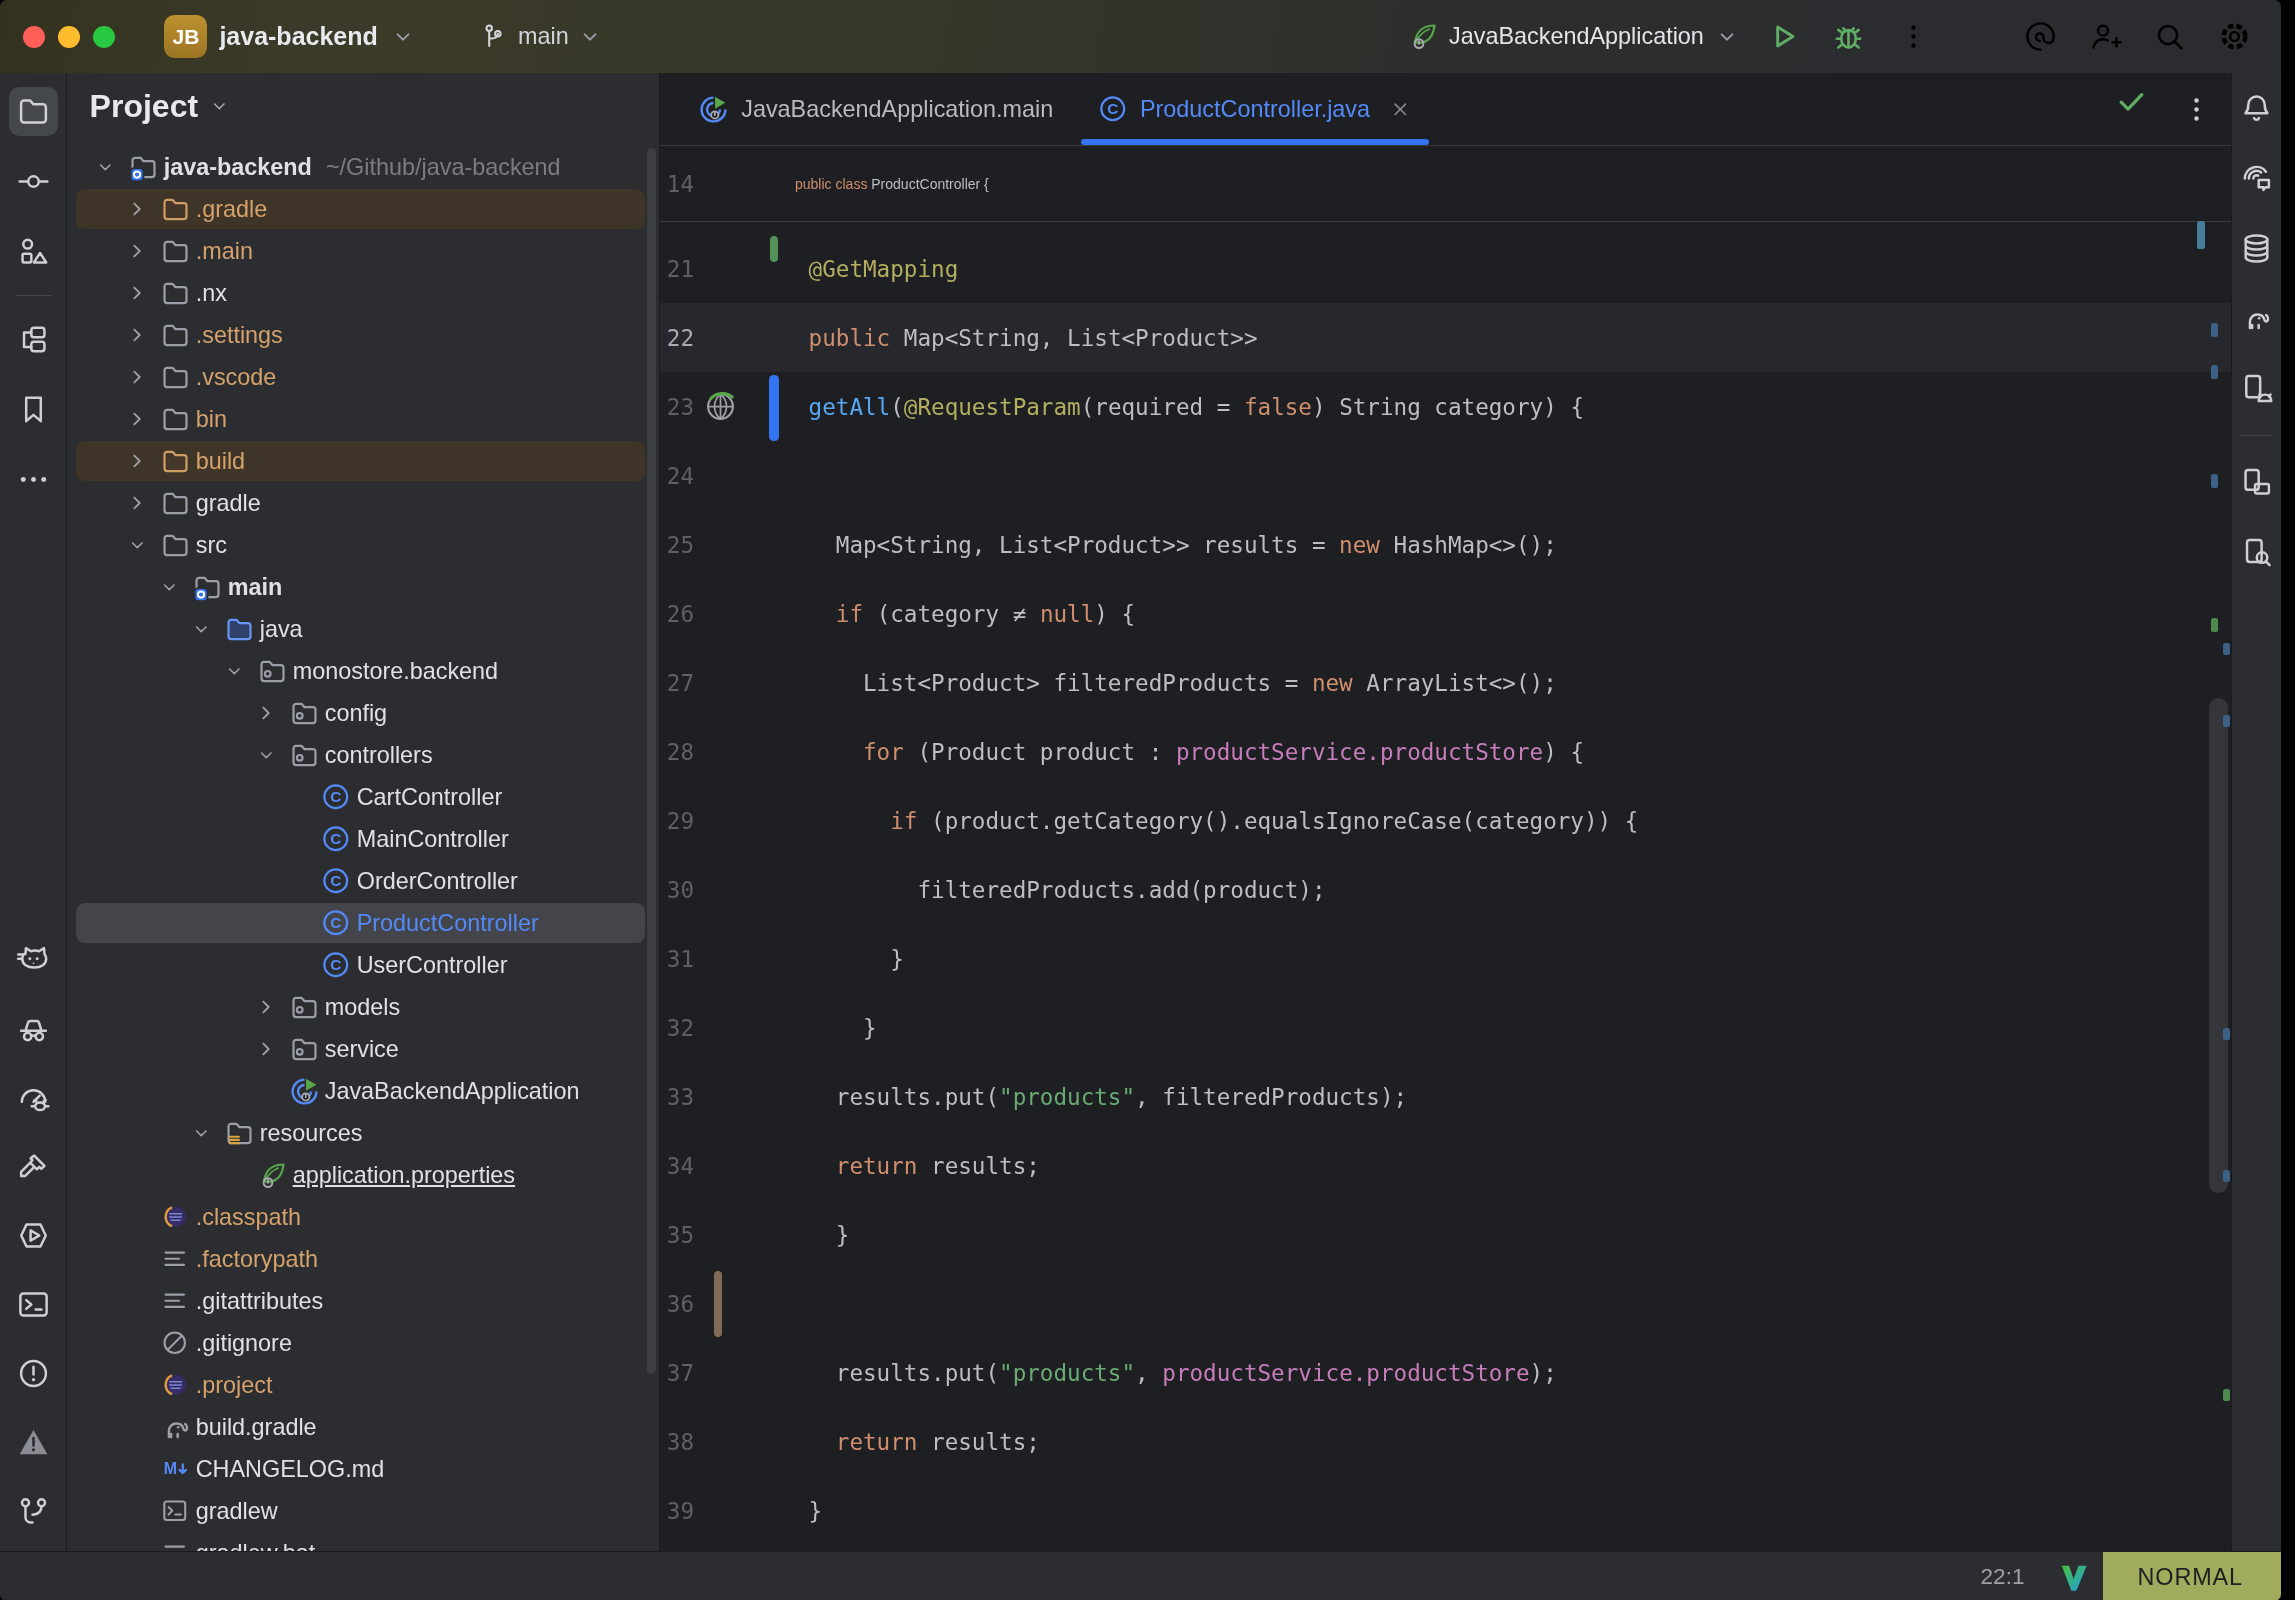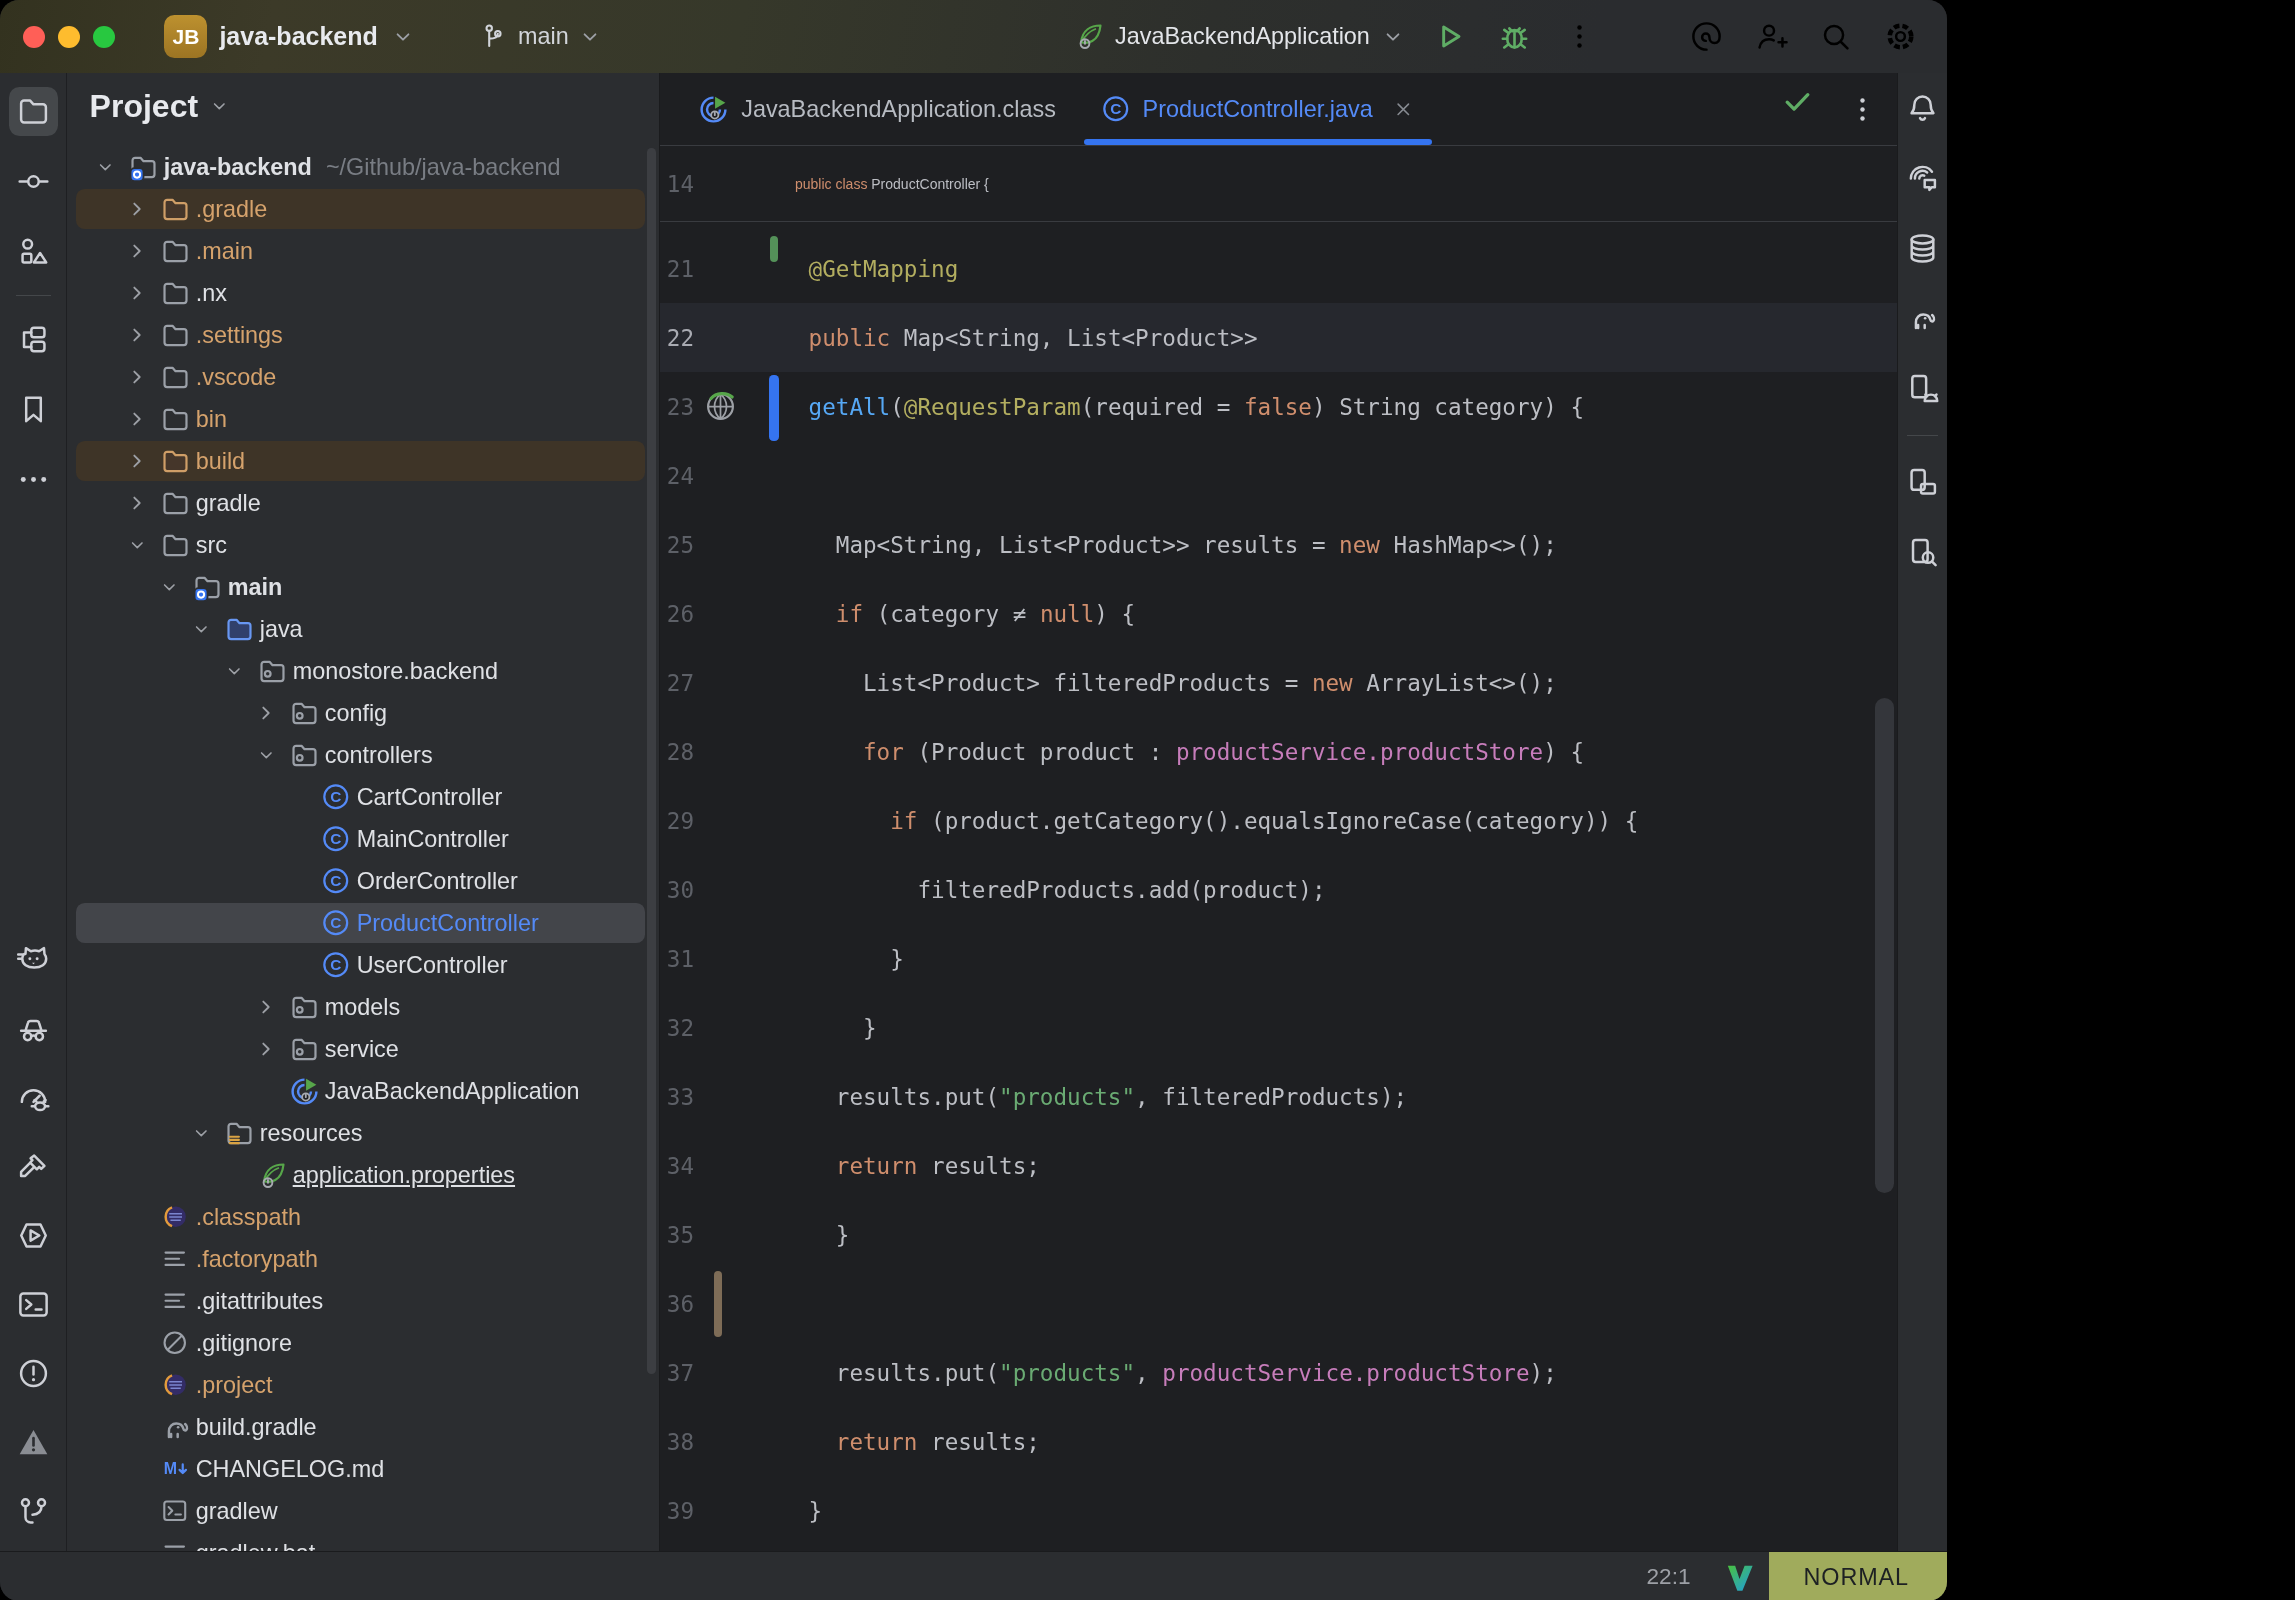--- a/index.html
+++ b/index.html
@@ -1,17 +1,17 @@
 <!DOCTYPE html>
 <html style="font-size:14px"><head>
 <meta charset="utf-8">
 <style>
   html,body{margin:0;padding:0;background:#000;}
   body{font-family:"Liberation Sans",sans-serif;-webkit-font-smoothing:antialiased;}
-  .window{position:relative;width:1947px;height:1601px;background:#1e1f22;border-radius:19px;overflow:hidden;}
+  .window{position:relative;width:2281px;height:1601px;background:#1e1f22;border-radius:7px;overflow:hidden;}
 
   
   .titlebar{position:relative;height:73px;display:flex;align-items:center;
     background:linear-gradient(100deg,#33321f 0%,#3c3a28 14%,#36382a 38%,#2d2f2c 62%,#2a2c2f 82%,#2a2c2f 100%);}
   .traffic{display:flex;gap:13px;margin-left:23.4px;}
   .tl{width:22px;height:22px;border-radius:50%;}
   .tl.red{background:#ff5f57}.tl.yellow{background:#febc2e}.tl.green{background:#28c840}
   .proj-chip{display:flex;align-items:center;gap:12px;margin-left:49px;cursor:default;}
   .jb-badge{width:43px;height:43px;border-radius:10.4px;background:linear-gradient(180deg,#bd912f,#9c7423);
     color:#fff;font-weight:700;font-size:21px;display:flex;align-items:center;justify-content:center;}
@@ -894,21 +894,21 @@
             <div class="tab">
               <span>
                 <svg class="ic" width="31" height="31" viewBox="0 0 24 24">
                   <path d="M12 2.8a9.2 9.2 0 1 0 9.2 9.2" fill="none" stroke="#548af7" stroke-width="1.9"></path>
                   <path d="M12 7a5 5 0 1 0 5 5" fill="none" stroke="#548af7" stroke-width="1.9"></path>
                   <path d="M13.2 2.2l8 4.6-8 4.6z" fill="#57a64a"></path>
                   <circle cx="13" cy="16.2" r="2.8" fill="#1e1f22" stroke="#a7aab0" stroke-width="1.4"></circle>
                   <path d="M13 14.5v1.9" stroke="#a7aab0" stroke-width="1.4" stroke-linecap="round"></path>
                 </svg>
               </span>
-              <span>JavaBackendApplication.class</span>
+              <span>JavaBackendApplication.main</span>
             </div>
             <div class="tab active">
               <span style="color:#548af7">
                 <svg class="ic" width="29.5" height="29.5" viewBox="0 0 24 24" style="font-size:27px">
                   <circle cx="12" cy="12" r="9.3" fill="none" stroke="currentColor" stroke-width="1.8"></circle>
                   <text x="12" y="16.4" text-anchor="middle" font-size="12.5" font-weight="700" fill="currentColor" font-family="Liberation Sans,sans-serif">C</text>
                 </svg>
               </span>
               <span>ProductController.java</span>
               <span class="tab-close">

